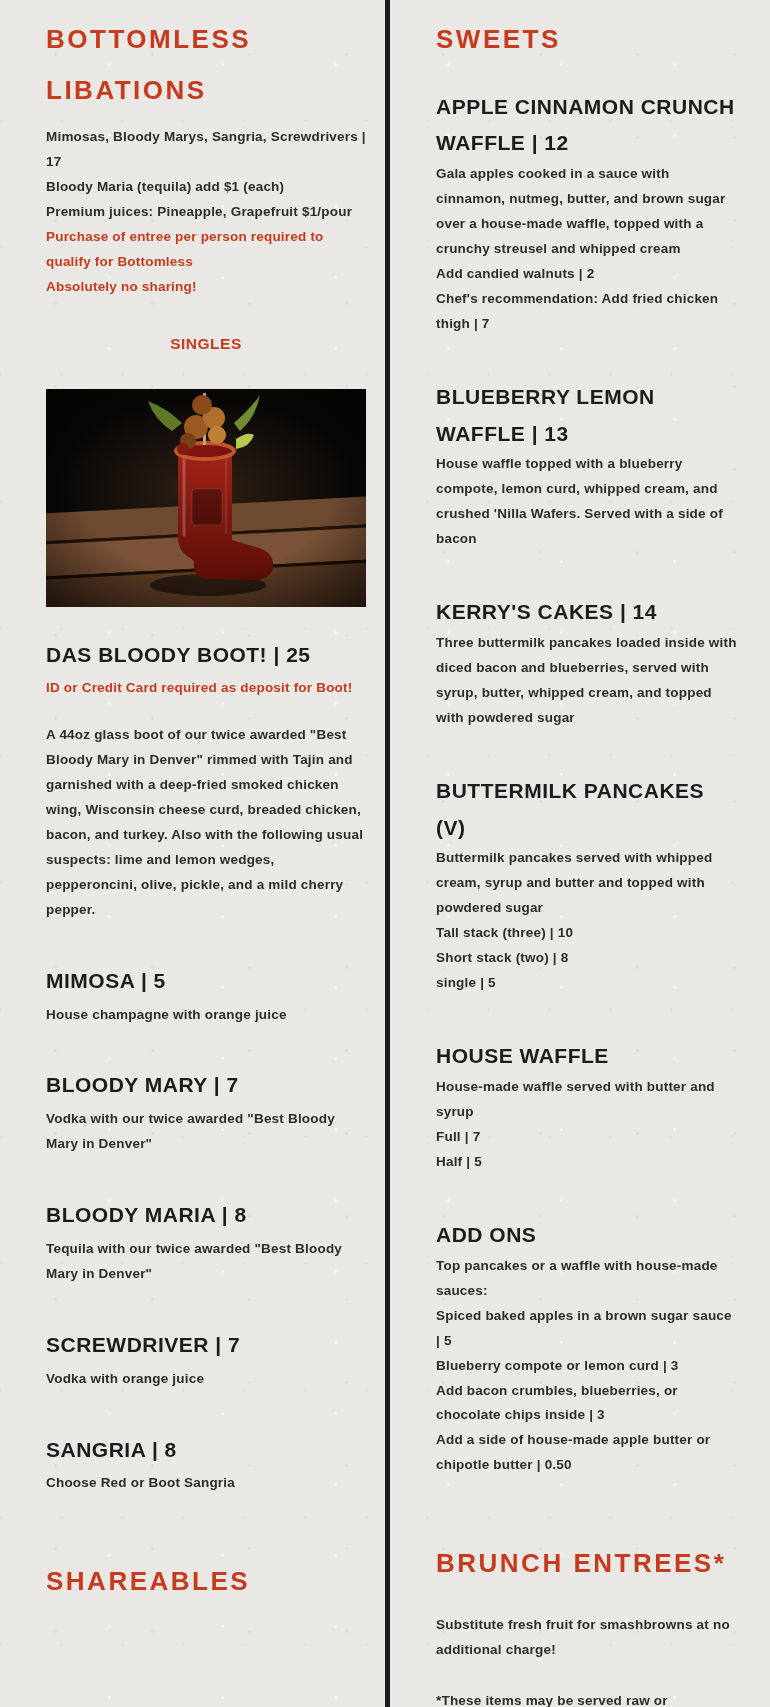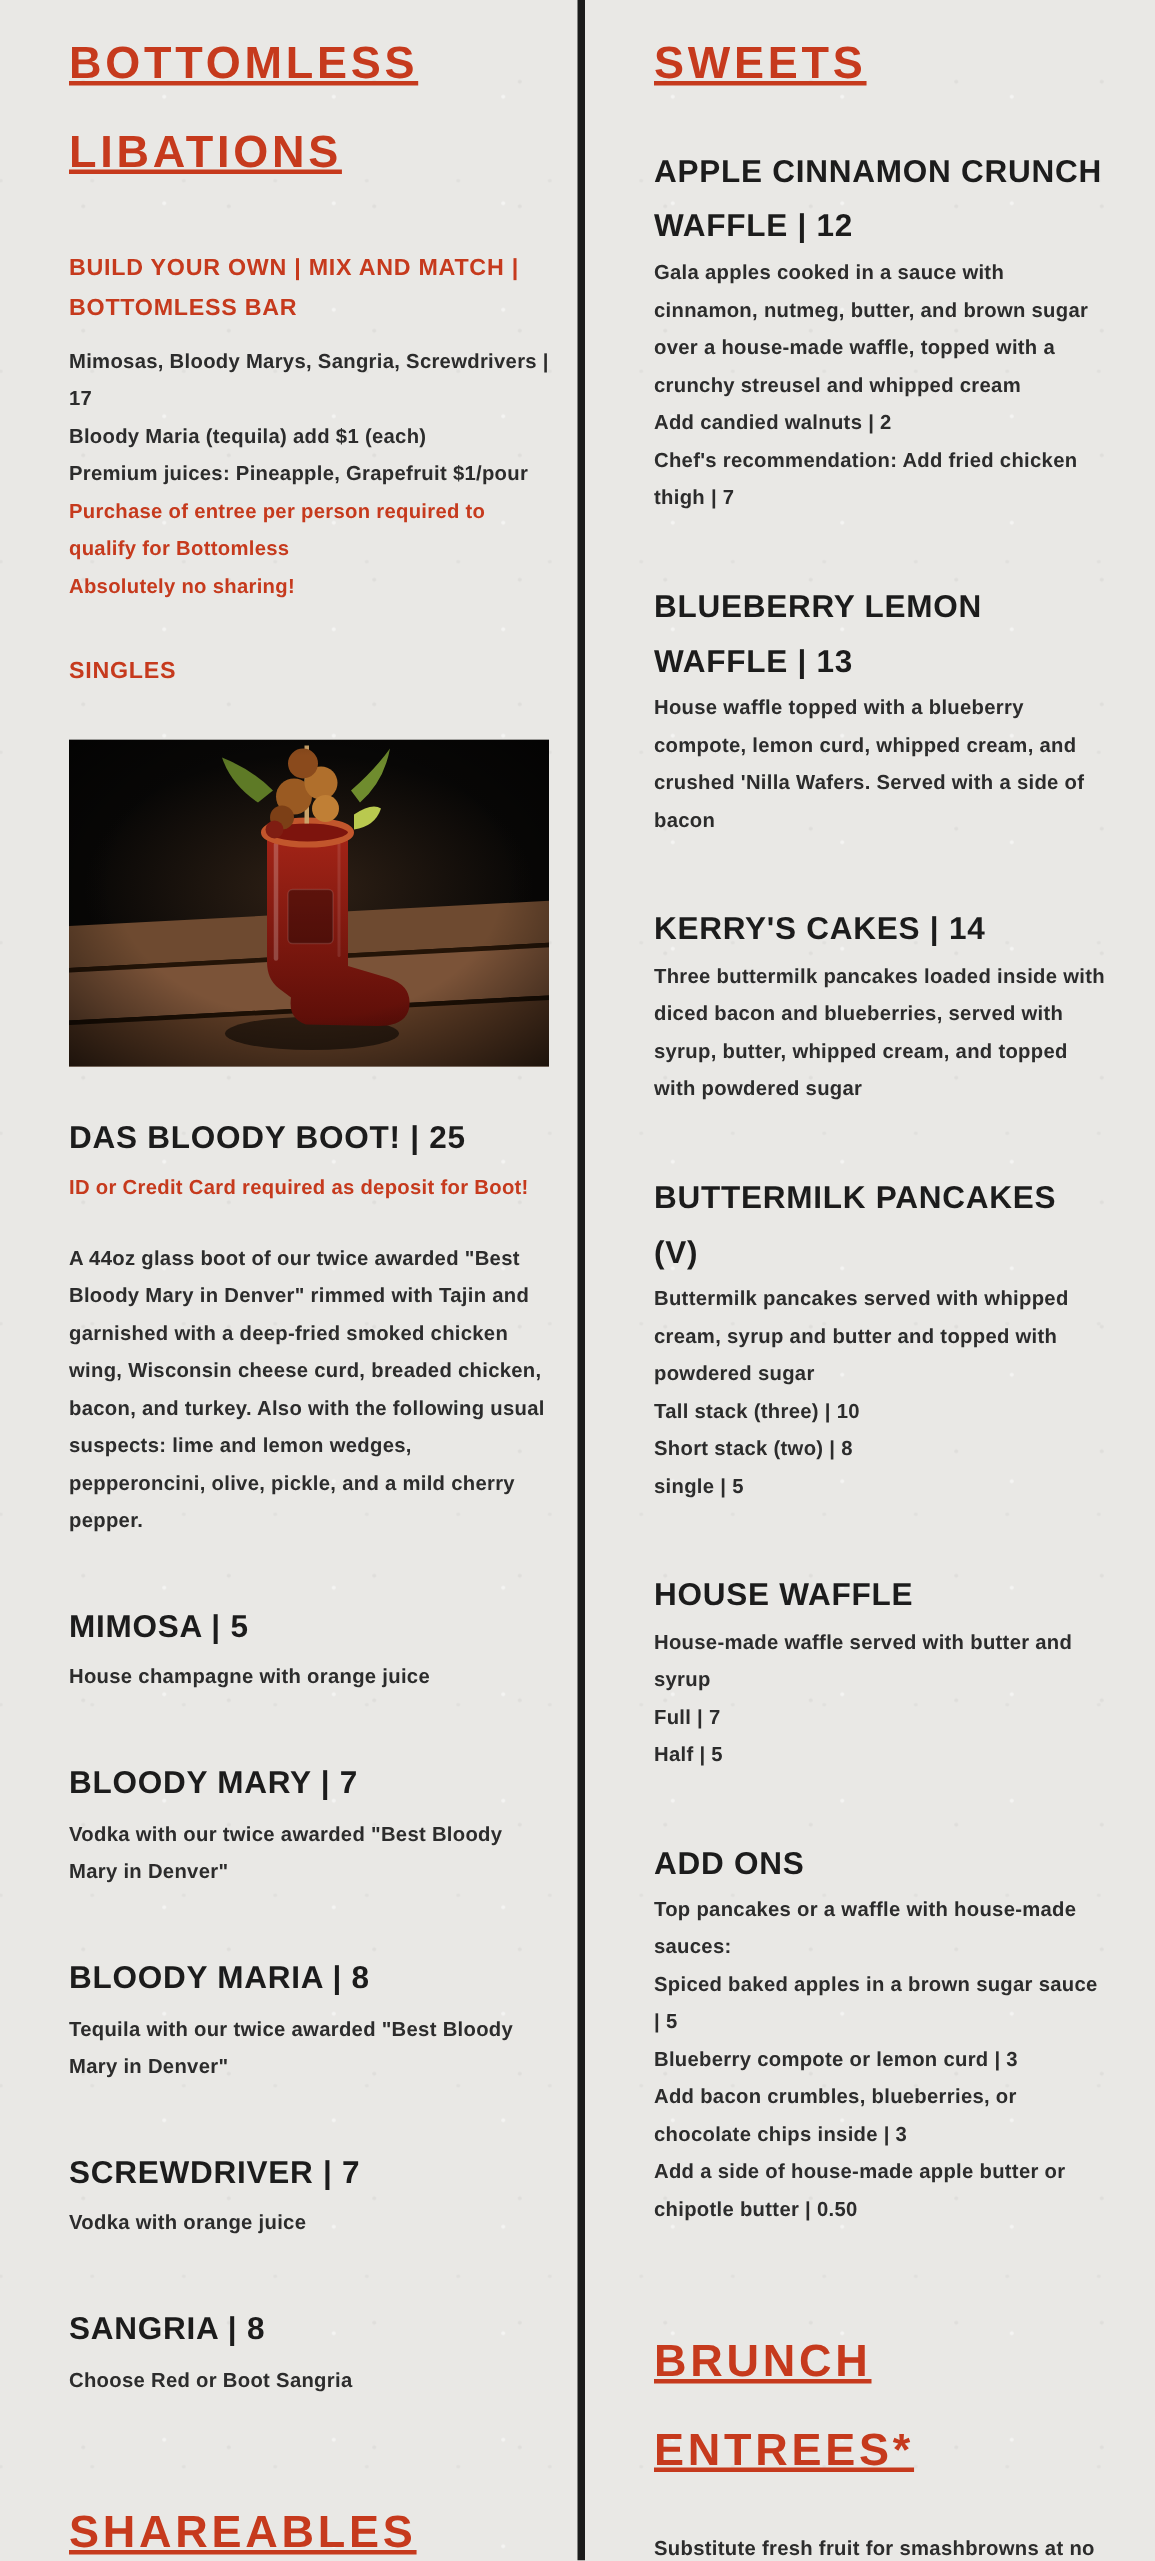--- a/index.html
+++ b/index.html
@@ -17,42 +17,41 @@
     color: var(--ink, #262626);
   }
   .page { display:flex; padding:14px 0 0 46px; }
   .col-left  { width:320px; flex:0 0 320px; }
   .col-right { width:302px; flex:0 0 302px; margin-left:70px; }
   .divider {
     position:absolute; left:385px; top:0; width:5px; height:1707px;
     background: var(--divider, #1b1b1b);
   }
   .big-heading {
-    font-size:30px; font-weight:bold; line-height:1.95;
+    font-size:26px; font-weight:bold; line-height:1.95;
     letter-spacing:2.5px; color: var(--accent, #c63a1d);
     text-transform:uppercase;
-    text-decoration:underline;
   }
   .red-sub {
     font-size:15.5px; font-weight:bold; line-height:1.75; letter-spacing:0.5px;
     color: var(--accent, #c63a1d); text-transform:uppercase;
   }
   .item-title {
     font-size:21px; font-weight:bold; line-height:1.75; letter-spacing:0.5px;
     color:#1c1c1c; text-transform:uppercase;
   }
   p.body {
     font-size:13.5px; font-weight:bold; line-height:1.85; letter-spacing:0.2px;
     color:#2c2c2c;
   }
   p.red-note { color: var(--accent, #c63a1d); }
 
   .byo-heading { margin-top:34px; }
   .byo-lines   { margin-top:10px; }
-  .singles-heading { margin-top:30px; }
+  .singles-heading { margin-top:30px;text-align:center; }
   .photo { margin-top:32px; width:320px; height:218px; }
   .photo svg { display:block; }
   .boot-item { margin-top:30px; }
   .boot-note { margin-top:2px; }
   .boot-desc { margin-top:22px; }
   .drink { margin-top:40px; }
   .drink p { margin-top:3px; }
   .shareables-heading { margin-top:60px; }
 
   .sweets-list .mi { margin-top:42px; }
@@ -63,21 +62,20 @@
 </style>
 </head>
 <body>
 
 <div class="page">
 
   <div class="col-left">
     <h1 class="big-heading">BOTTOMLESS LIBATIONS</h1>
 
     <div>
-      <h2 class="red-sub byo-heading">BUILD YOUR OWN | MIX AND MATCH | BOTTOMLESS BAR</h2>
       <div class="byo-lines">
         <p class="body">Mimosas, Bloody Marys, Sangria, Screwdrivers | 17</p>
         <p class="body">Bloody Maria (tequila) add $1 (each)</p>
         <p class="body">Premium juices: Pineapple, Grapefruit $1/pour</p>
         <p class="body red-note">Purchase of entree per person required to qualify for Bottomless</p>
         <p class="body red-note">Absolutely no sharing!</p>
       </div>
     </div>
 
     <h2 class="red-sub singles-heading">SINGLES</h2>

